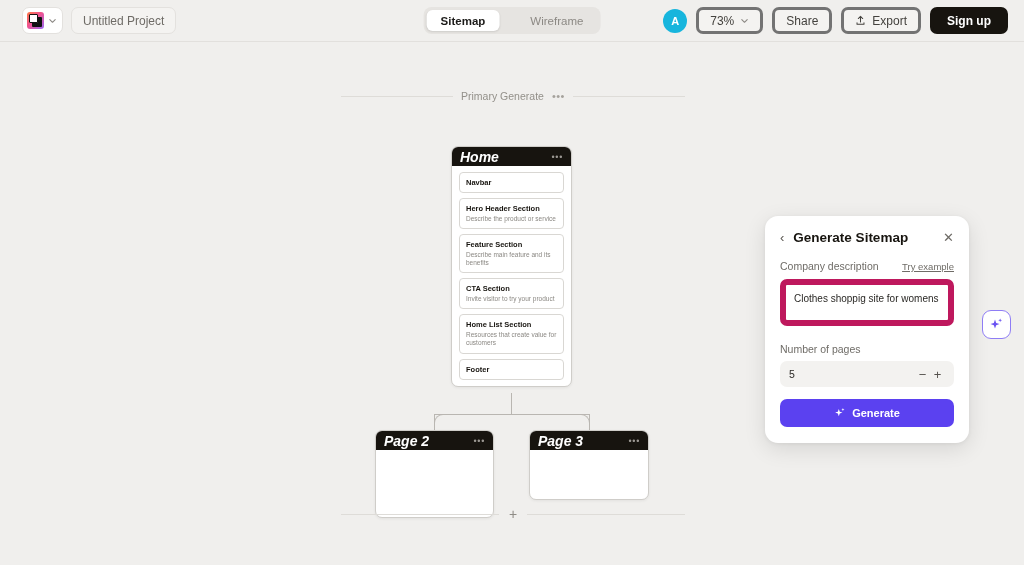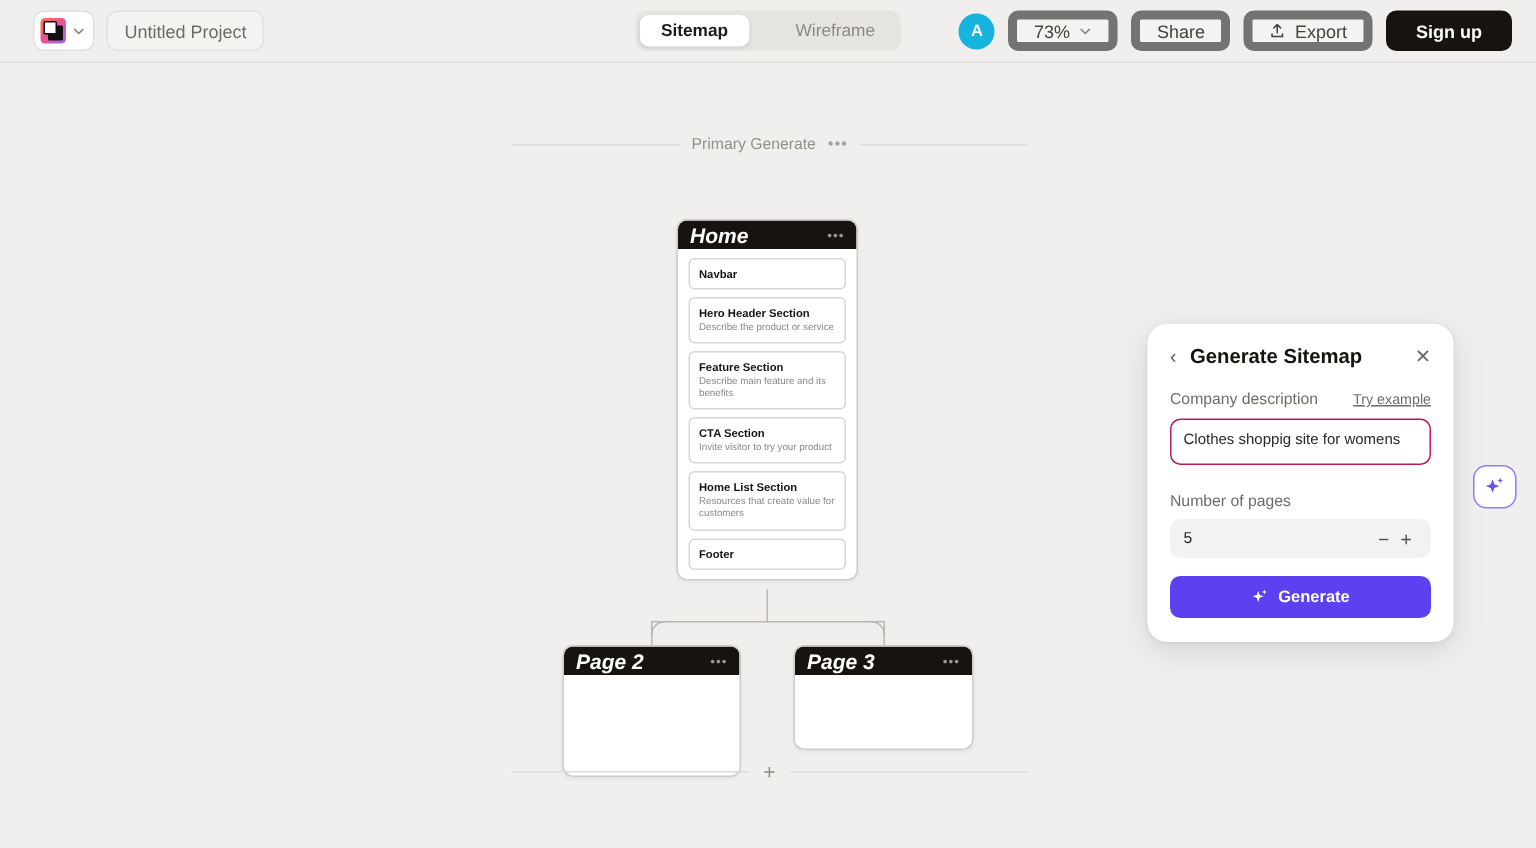--- a/index.html
+++ b/index.html
@@ -43,21 +43,21 @@
     background: #e6e4e1; border-radius: 8px; padding: 3px; display: flex; gap: 17px;
   }
   .seg { height: 21px; padding: 0 14px; border-radius: 6px; font-size: 11.5px;
     display: flex; align-items: center; color: #8c8984; cursor: pointer; border: none; background: transparent;
     font-family: "Liberation Sans", sans-serif; }
   .seg.active { background: #fff; color: #1c1b19; font-weight: bold; box-shadow: 0 1px 2px rgba(0,0,0,.10); }
 
   .tb-right { position: absolute; right: 16px; top: 7px; display: flex; align-items: center; gap: 9px; }
   .avatar { width: 24px; height: 24px; border-radius: 50%; background: #17b5dd; color: #fff;
     font-size: 11px; font-weight: bold; display: flex; align-items: center; justify-content: center; }
-  .pill { height: 27px; padding: 0 11px; background: #f4f3f1; border: 6px solid #737373; border-radius: 7px;
+  .pill { height: 27px; padding: 0 11px; background: #f4f3f1; border: 3px solid #737373; border-radius: 7px;
     font-size: 12px; color: #44423e; display: flex; align-items: center; gap: 6px; cursor: pointer;
     font-family: "Liberation Sans", sans-serif; }
   .pill.signup { background: #17140f; color: #fff; border-color: #17140f; font-weight: bold; padding: 0 14px; }
 
   
   .canvas { position: absolute; left: 0; top: 42px; width: 1024px; height: 523px; background: #f0efed; }
 
   .group-header { position: absolute; left: 341px; top: 48px; width: 344px; display: flex; align-items: center; gap: 8px; }
   .gh-line { flex: 1; height: 1px; background: #dedcd8; }
   .gh-title { font-size: 10.5px; color: #93908a; white-space: nowrap; }
@@ -100,21 +100,21 @@
     padding: 14px 15px 16px; }
   .panel-head { display: flex; align-items: center; gap: 9px; margin-bottom: 15px; }
   .back-icon { font-size: 13px; color: #5d5a55; cursor: pointer; line-height: 1; }
   .panel-title { font-size: 13.5px; font-weight: bold; color: #17140f; flex: 1; }
   .close-icon { font-size: 13px; color: #6d6a65; cursor: pointer; line-height: 1; }
 
   .row-label { display: flex; align-items: baseline; justify-content: space-between; margin-bottom: 7px; }
   .lbl { font-size: 10.5px; color: #6f6c67; }
   .try-link { font-size: 9.5px; color: #6f6c67; text-decoration: underline; cursor: pointer; }
 
-  .ta { width: 100%; height: 31px; border: 1px solid #be185d; border-radius: 7px;
+  .ta { width: 100%; height: 47px; border: 6px solid #be185d; border-radius: 7px;
     padding: 7px 8px; font-size: 10px; color: #2a2825; resize: none; outline: none;
     font-family: "Liberation Sans", sans-serif; line-height: 1.35; background: #fff; }
 
   .lbl2 { font-size: 10.5px; color: #6f6c67; display: block; margin: 13px 0 6px; }
   .stepper { height: 26px; background: #f3f2f0; border-radius: 7px; display: flex;
     align-items: center; padding: 0 9px; }
   .step-val { flex: 1; font-size: 10.5px; color: #2a2825; }
   .step-btn { width: 15px; height: 15px; display: flex; align-items: center; justify-content: center;
     font-size: 13px; color: #55524e; cursor: pointer; background: none; border: none; line-height: 1;
     font-family: "Liberation Sans", sans-serif; }

